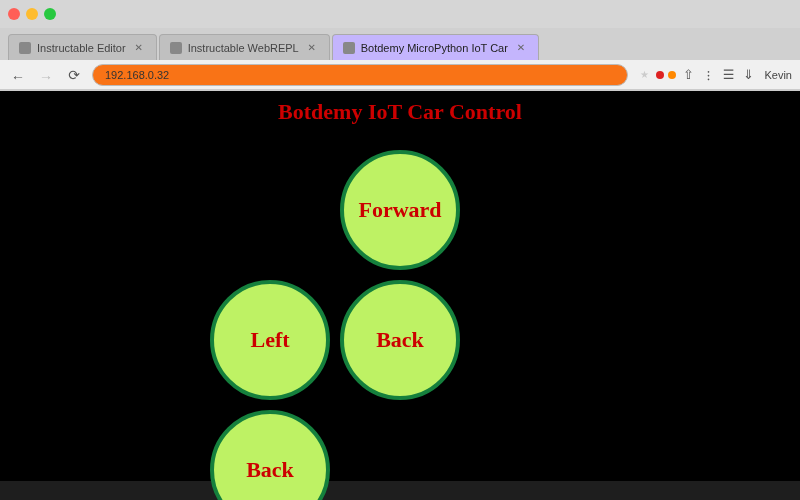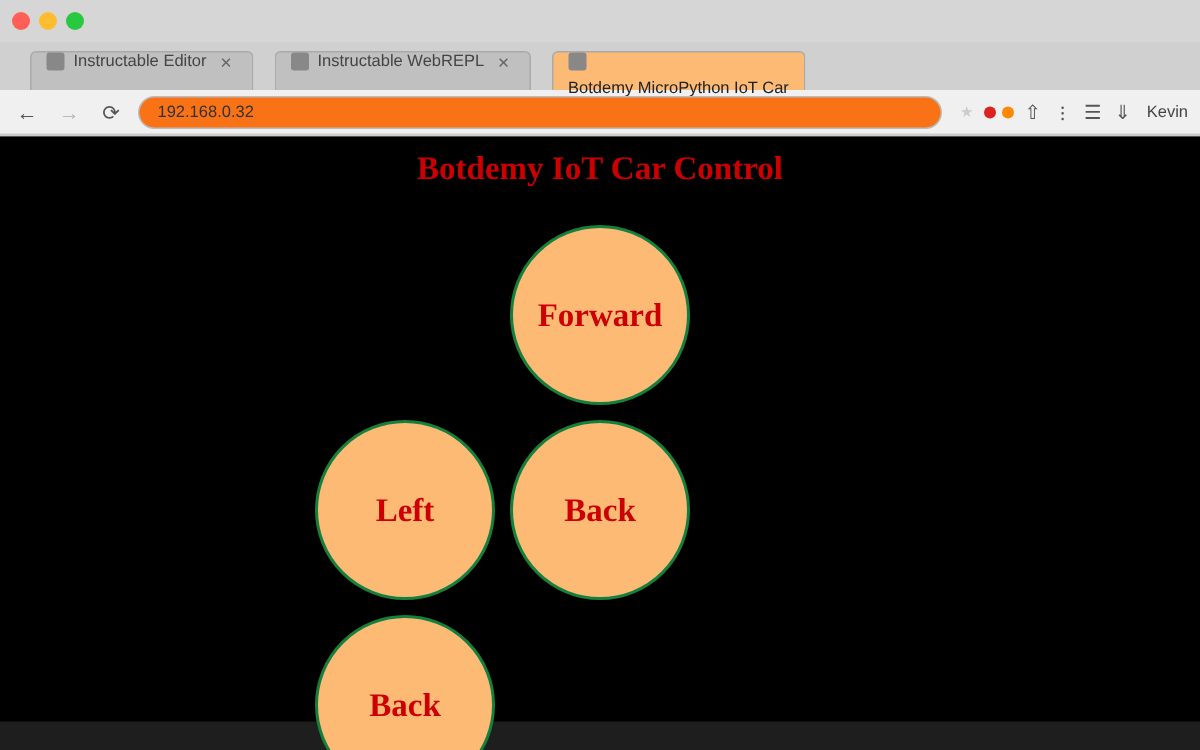--- a/index.html
+++ b/index.html
@@ -49,31 +49,30 @@
     }
 
     .tab {
       height: 26px;
       padding: 0 10px;
       background: #c0c0c0;
       border: 1px solid #aaa;
       border-bottom: none;
       border-radius: 4px 4px 0 0;
       display: flex;
+      align-items: center;
       font-size: 11px;
       color: #444;
       gap: 6px;
       cursor: pointer;
-      margin-left: 12px;
     }
 
     .tab.active {
-      background: #fdba74;
+      background: #c4b5fd;
       color: #222;
-      flex-direction: column;
     }
 
     .tab-icon {
       width: 12px;
       height: 12px;
       background: #888;
       border-radius: 2px;
       flex-shrink: 0;
     }
 
@@ -181,22 +180,22 @@
       grid-template-rows: 130px 130px 130px;
       gap: 0px;
       align-items: center;
       justify-items: center;
     }
 
     .control-btn {
       width: 120px;
       height: 120px;
       border-radius: 50%;
-      border: 2px solid #15803d;
-      background: #fdba74;
+      border: 4px solid #15803d;
+      background: #bef264;
       color: #cc0000;
       font-size: 22px;
       font-weight: bold;
       font-family: Georgia, serif;
       cursor: pointer;
       display: flex;
       align-items: center;
       justify-content: center;
       transition: background 0.1s;
     }

